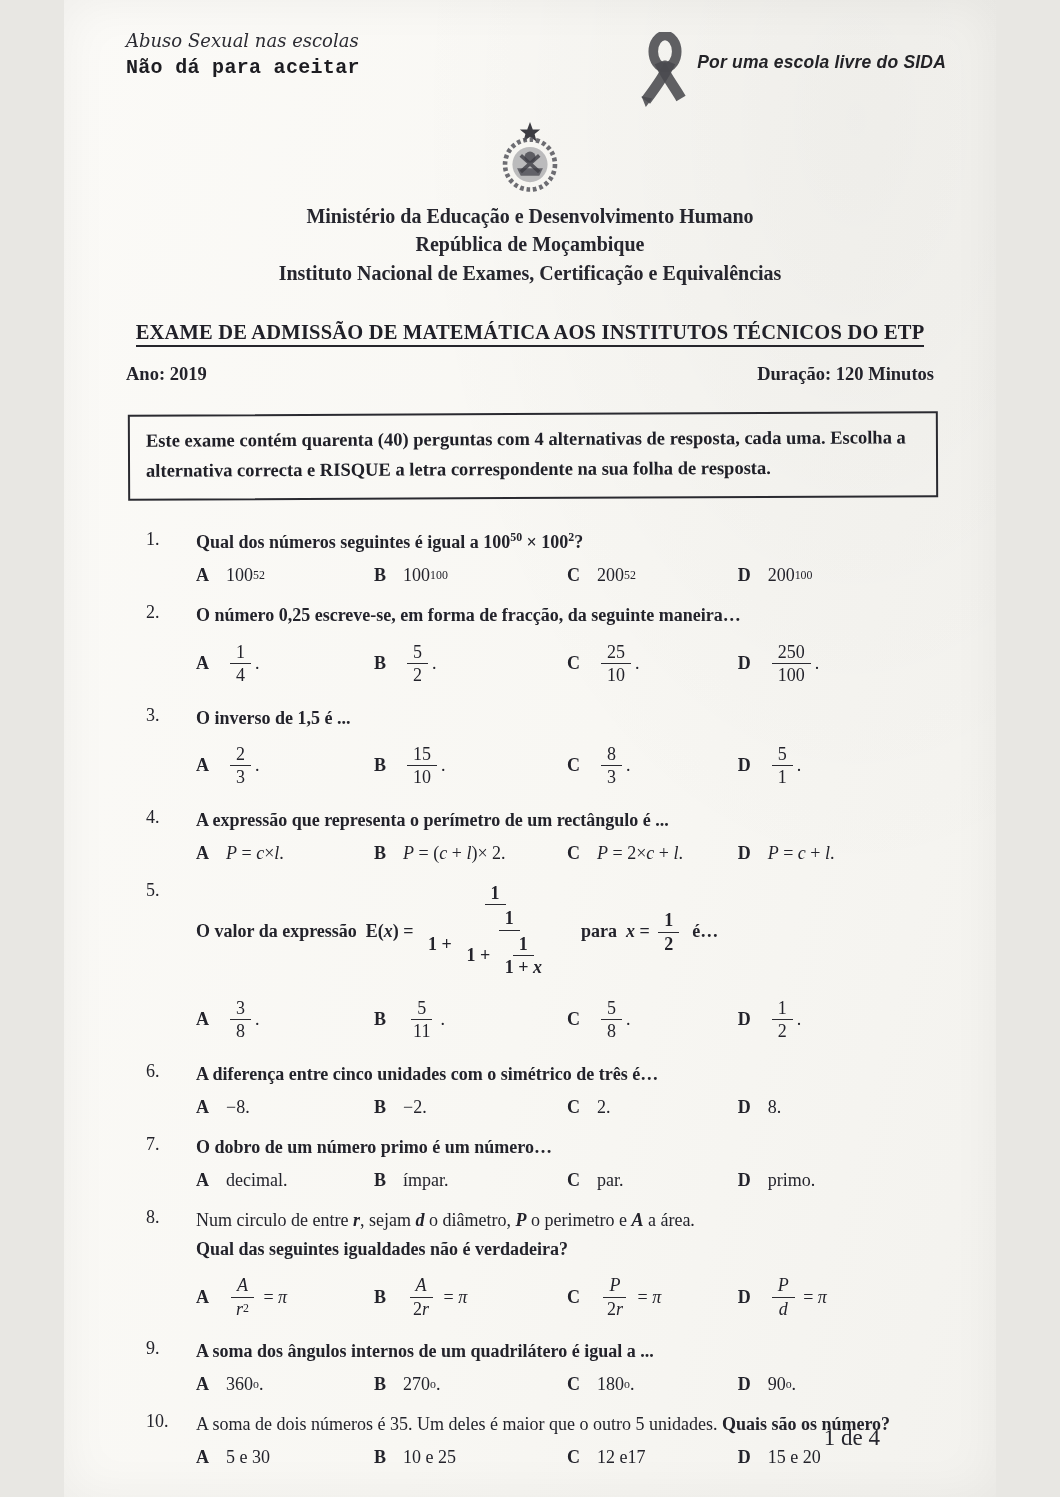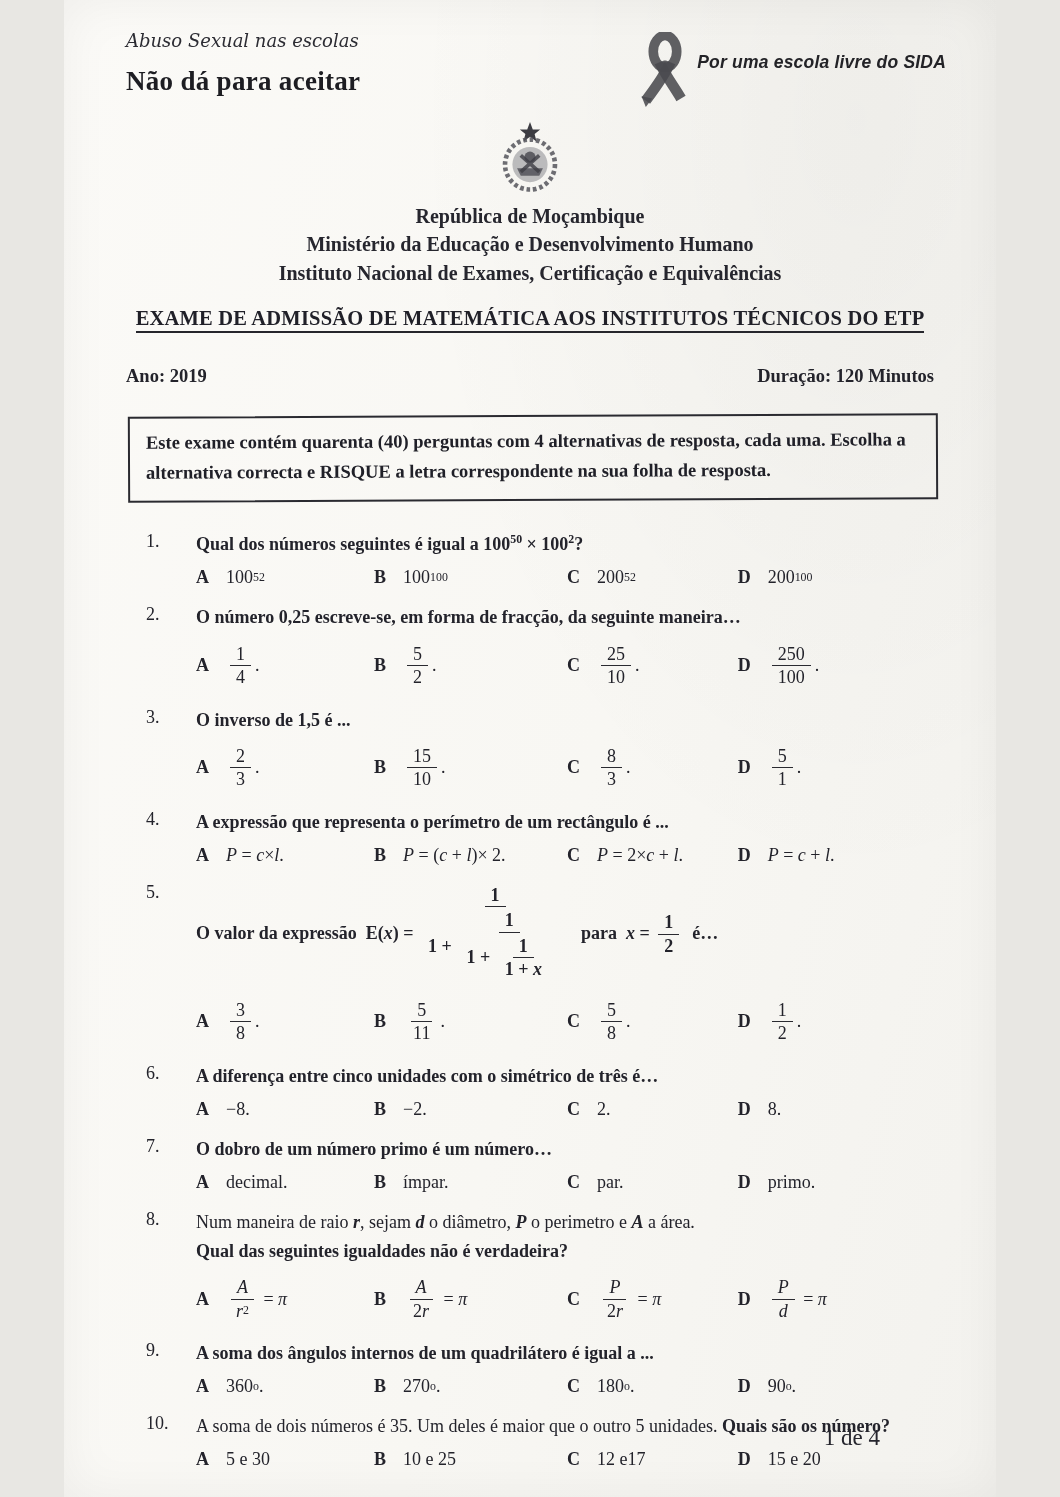--- a/index.html
+++ b/index.html
@@ -11,32 +11,32 @@
       radial-gradient(ellipse at 85% 8%, rgba(0,0,0,0.035), transparent 40%),
       linear-gradient(105deg,#fbfaf7 0%,#f8f7f3 55%,#f3f2ee 100%);
     box-shadow:inset 0 0 50px rgba(0,0,0,0.05);
     font-family:"Liberation Serif",serif;
     color:#23232b;
     overflow:hidden;
   }
   
   .top-banner{display:flex;justify-content:space-between;align-items:flex-start;padding:30px 50px 0 62px;}
   .slogan-script{font-family:"DejaVu Serif",serif;font-style:italic;font-size:18px;color:#2c2c33;}
-  .slogan-bold{font-family:Liberation Serif, serif;font-weight:bold;font-size:27px;letter-spacing:.3px;color:#1d1d22;margin-top:15px;}
+  .slogan-bold{font-family:Liberation Mono, monospace;font-weight:bold;font-size:20px;letter-spacing:.3px;color:#1d1d22;margin-top:5px;}
   .ribbon-box{display:flex;align-items:flex-start;gap:0;margin-top:2px;}
   .ribbon-box svg{width:64px;height:86px;flex:none;}
   .ribbon-text{font-family:"Liberation Sans",sans-serif;font-weight:bold;font-style:italic;font-size:17.5px;color:#232327;margin-top:20px;letter-spacing:.2px;}
   
   .gov-header{text-align:center;margin-top:2px;}
   .gov-header svg{width:74px;height:78px;}
   .gov-line{font-weight:bold;font-size:20px;line-height:1.42;color:#26262e;}
-  .exam-title{text-align:center;margin-top:20px;font-weight:bold;font-size:20.5px;color:#202028;}
+  .exam-title{text-align:center;margin-top:34px;font-weight:bold;font-size:20.5px;color:#202028;}
   .exam-title span{border-bottom:2.6px solid #26262c;padding-bottom:2px;letter-spacing:.2px;}
   
-  .meta-row{display:flex;justify-content:space-between;padding:0 62px;margin-top:36px;font-weight:bold;font-size:18.5px;color:#23232b;}
+  .meta-row{display:flex;justify-content:space-between;padding:0 62px;margin-top:20px;font-weight:bold;font-size:18.5px;color:#23232b;}
   
   .instruction-box{margin:28px 58px 0 64px;border:2.3px solid #2a2a30;padding:10px 16px 13px;font-weight:bold;font-size:18.5px;line-height:1.6;transform:rotate(-0.25deg);color:#202028;}
   
   .questions{padding:30px 58px 0 82px;}
   .question{margin-bottom:16px;}
   .q-head{display:flex;}
   .q-num{width:50px;flex:none;font-size:18px;}
   .q-lines{font-size:18px;}
   .q-line{margin-bottom:3px;line-height:1.45;}
   .q-line.bold{font-weight:bold;}
@@ -78,22 +78,22 @@
 
   <div class="gov-header">
     <svg viewBox="0 0 80 84">
       <polygon points="40,2 43,10 51,10 45,15 47,23 40,18 33,23 35,15 29,10 37,10" fill="#3c3c42"></polygon>
       <circle cx="40" cy="48" r="27" fill="none" stroke="#55555c" stroke-width="5" stroke-dasharray="4 3" opacity="0.85"></circle>
       <circle cx="40" cy="48" r="19" fill="#8a8a90" opacity="0.55"></circle>
       <path d="M26 52 L54 52 L50 60 L30 60 Z" fill="#4b4b52" opacity="0.8"></path>
       <path d="M30 38 L50 56 M50 38 L30 56" stroke="#3e3e45" stroke-width="4" opacity="0.8"></path>
       <circle cx="40" cy="40" r="6" fill="#3e3e45" opacity="0.75"></circle>
     </svg>
+    <div class="gov-line">Ministério da Educação e Desenvolvimento Humano</div>
     <div class="gov-line">República de Moçambique</div>
-    <div class="gov-line">Ministério da Educação e Desenvolvimento Humano</div>
     <div class="gov-line">Instituto Nacional de Exames, Certificação e Equivalências</div>
   </div>
 
   <div class="exam-title">
     <span>EXAME DE ADMISSÃO DE MATEMÁTICA AOS INSTITUTOS TÉCNICOS DO ETP</span>
   </div>
 
   <div class="meta-row">
     <div>Ano: 2019</div>
     <div>Duração: 120 Minutos</div>
@@ -488,21 +488,21 @@
             <span class="opt-body">
               <span class="tk-s">primo.</span>
             </span>
           </div>
         </div>
       </div>
       <div class="question">
         <div class="q-head">
           <span class="q-num">8.</span>
           <div class="q-lines">
-            <div class="q-line"><span class="tk-s">Num maneira de raio </span><span class="tk-bi">r</span><span class="tk-s">, sejam </span><span class="tk-bi">d</span><span class="tk-s"> o diâmetro, </span><span class="tk-bi">P</span><span class="tk-s"> o perimetro e </span><span class="tk-bi">A</span><span class="tk-s"> a área.</span></div>
+            <div class="q-line"><span class="tk-s">Num circulo de entre </span><span class="tk-bi">r</span><span class="tk-s">, sejam </span><span class="tk-bi">d</span><span class="tk-s"> o diâmetro, </span><span class="tk-bi">P</span><span class="tk-s"> o perimetro e </span><span class="tk-bi">A</span><span class="tk-s"> a área.</span></div>
             <div class="q-line bold"><span class="tk-s">Qual das seguintes igualdades não é verdadeira?</span></div>
           </div>
         </div>
         <div class="q-options">
           <div class="opt">
             <span class="opt-label">A</span>
             <span class="opt-body">
               <span class="frac">
                 <span class="num">
                   <span class="tk-i">A</span>

